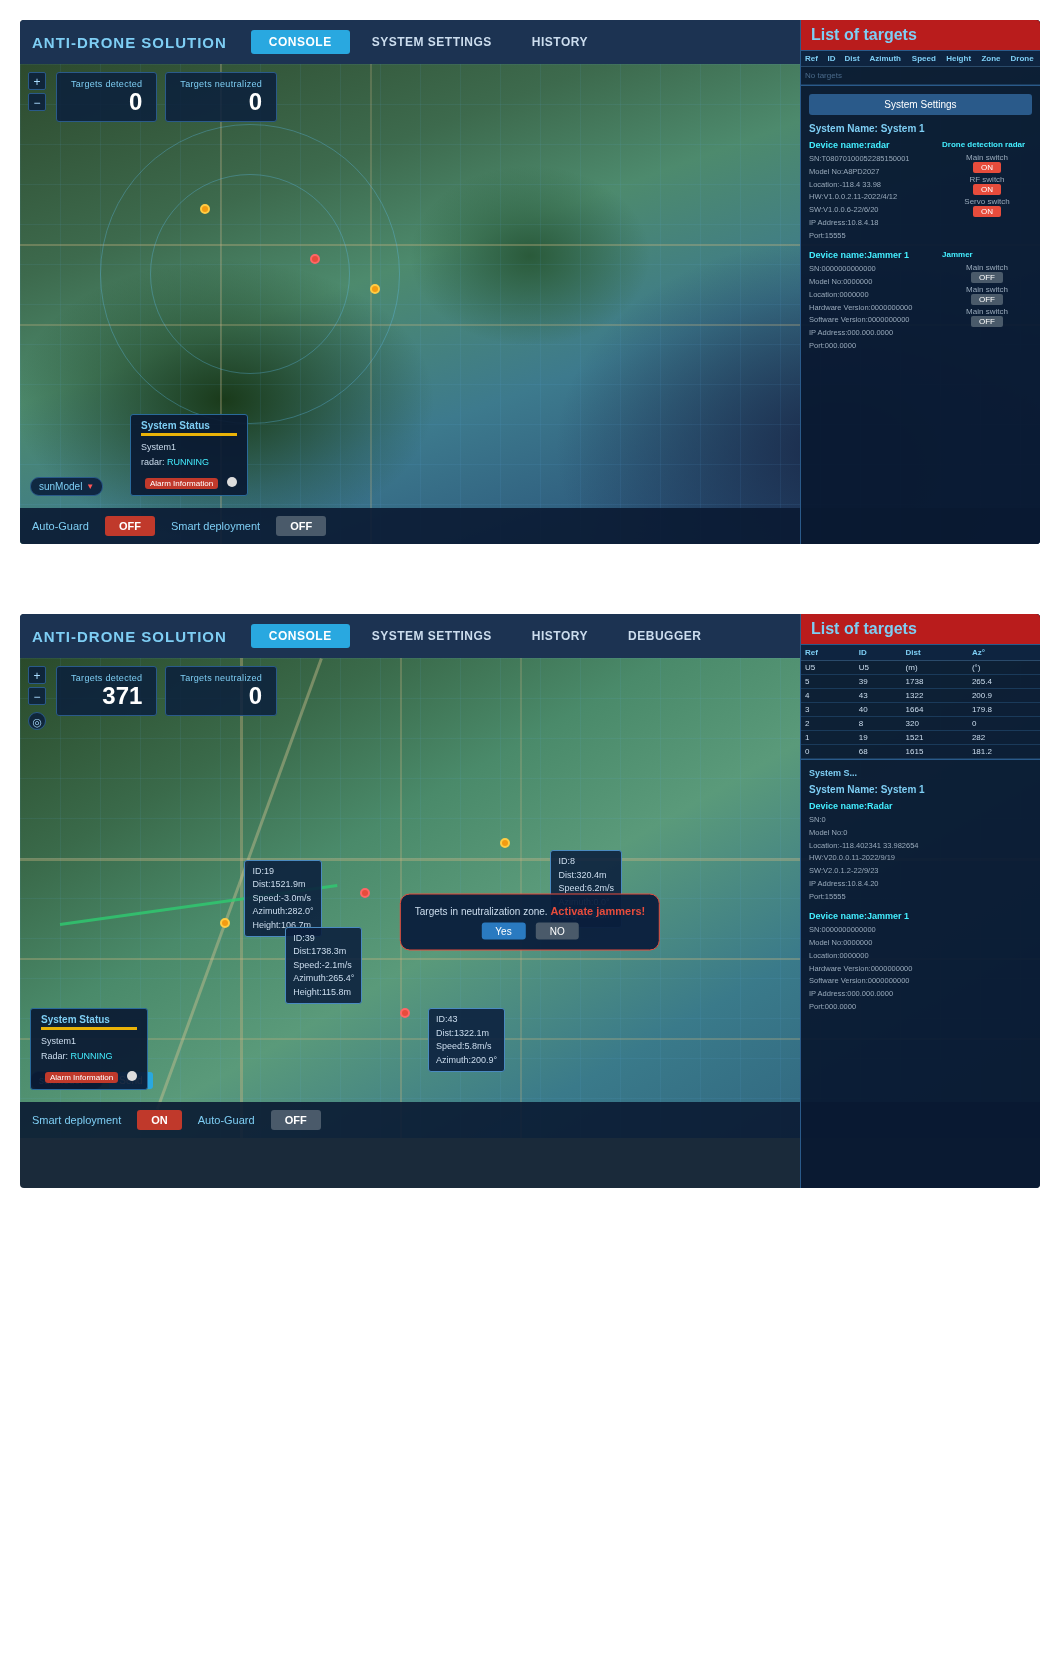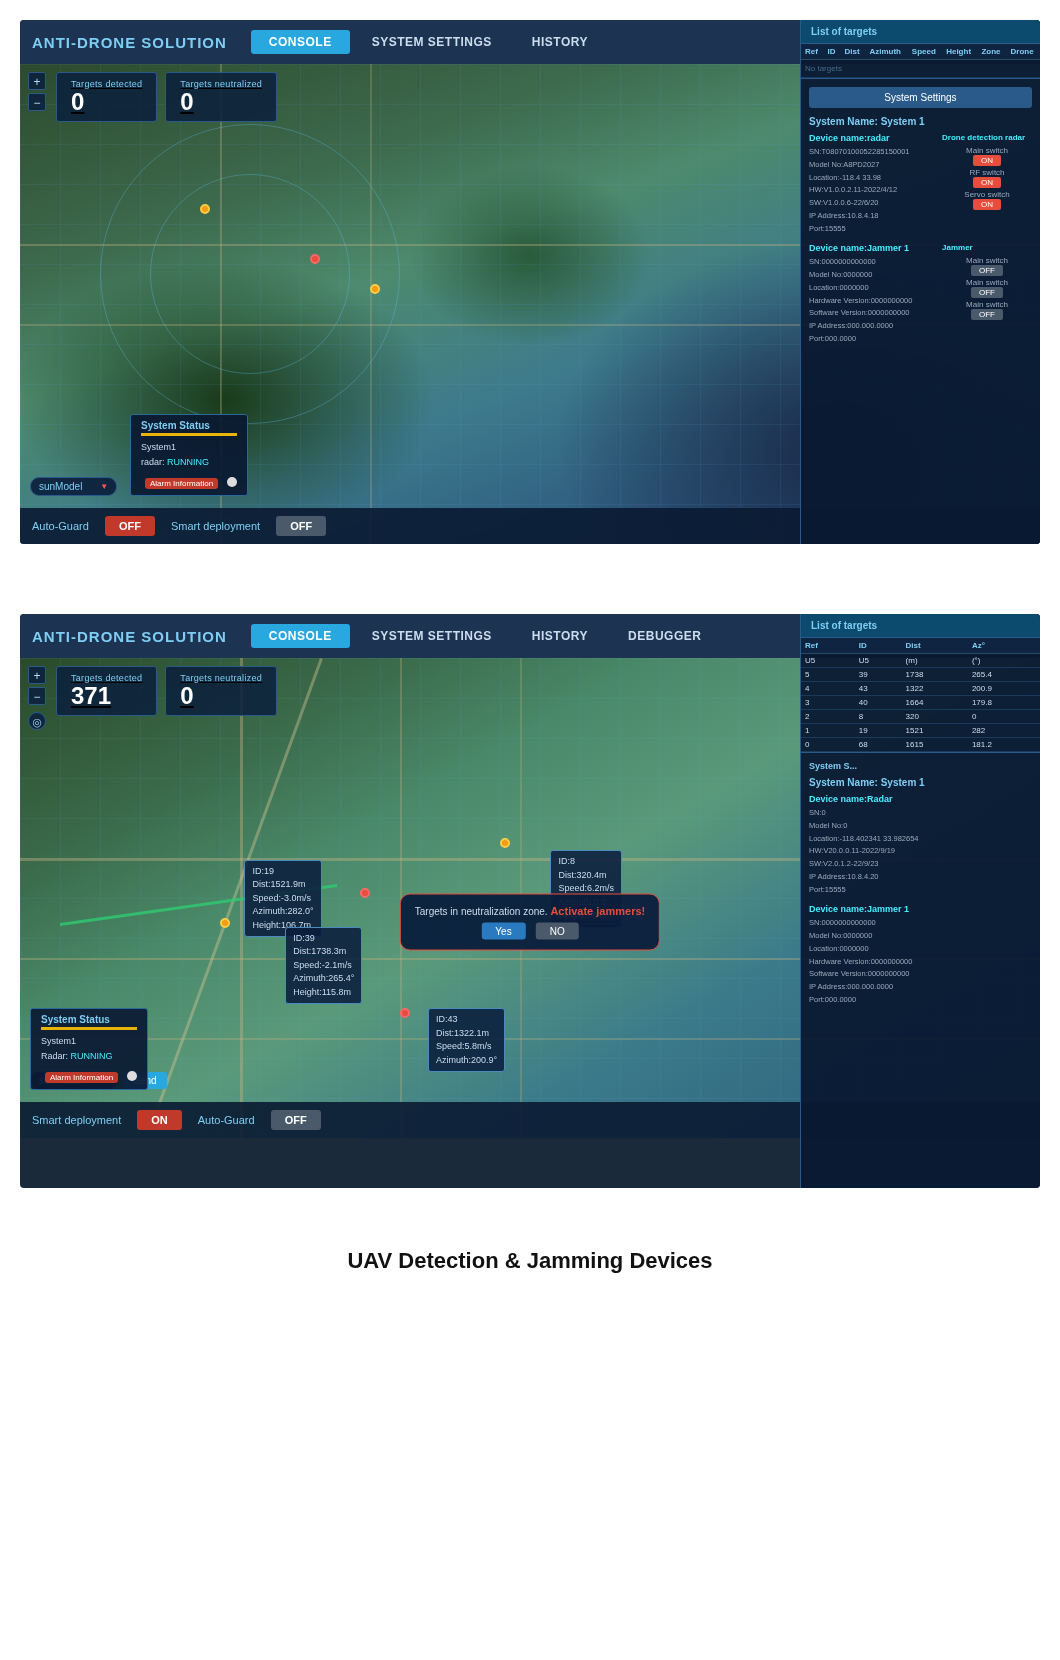--- a/index.html
+++ b/index.html
@@ -115,23 +115,22 @@
       left: 10px;
       display: flex;
       gap: 8px;
       z-index: 10;
     }
     .stat-box {
       background: rgba(10,30,60,0.85);
       border: 1px solid #2a5a8a;
       border-radius: 3px;
       padding: 6px 14px;
-      text-align: left;
+      text-align: right;
       min-width: 80px;
-      text-decoration: underline;
     }
     .stat-label {
       color: #7ecef4;
       font-size: 9px;
       letter-spacing: 0.3px;
     }
     .stat-value {
       color: #fff;
       font-size: 24px;
       font-weight: bold;
@@ -144,21 +143,21 @@
       bottom: 40px;
       left: 10px;
       background: rgba(10,30,60,0.9);
       border: 1px solid #2a5a8a;
       border-radius: 9px;
       padding: 3px 8px;
       color: #7ecef4;
       font-size: 10px;
       display: flex;
       align-items: center;
-      gap: 18px;
+      gap: 4px;
       z-index: 10;
     }
     .sun-model-arrow {
       color: #f55;
       font-size: 8px;
     }
 
     
     .bottom-bar {
       position: absolute;
@@ -233,23 +232,23 @@
       height: 100%;
       background: rgba(10,25,50,0.95);
       border-left: 1px solid #2a5a8a;
       overflow-y: auto;
       z-index: 10;
       display: flex;
       flex-direction: column;
     }
 
     .targets-list-header {
-      background: #0c4a6e;
+      background: #b91c1c;
       color: #7ecef4;
-      font-size: 10px;
+      font-size: 16px;
       font-weight: bold;
       padding: 6px 10px;
       border-bottom: 1px solid #2a5a8a;
     }
     .targets-table {
       width: 100%;
       border-collapse: collapse;
       font-size: 8px;
     }
     .targets-table th {
@@ -857,15 +856,14 @@
               <div>Software Version:0000000000</div>
               <div>IP Address:000.000.0000</div>
               <div>Port:000.0000</div>
             </div>
           </div>
         </div>
       </div>
     </div>
   </div>
 
-  <div class="page-footer-title">UAV Detection &amp; Jamming Devices</div>
 
 </div>
 
 </body></html>

